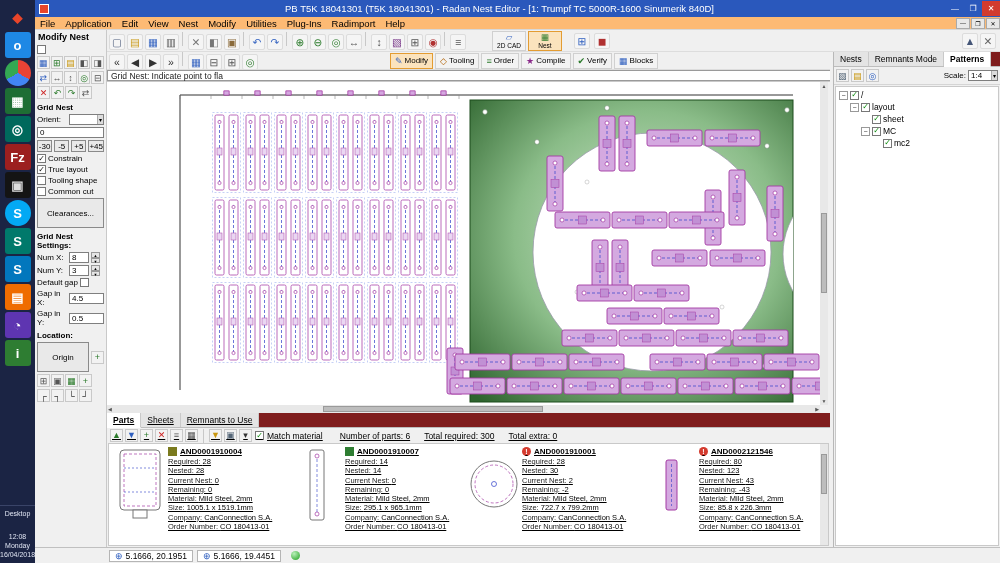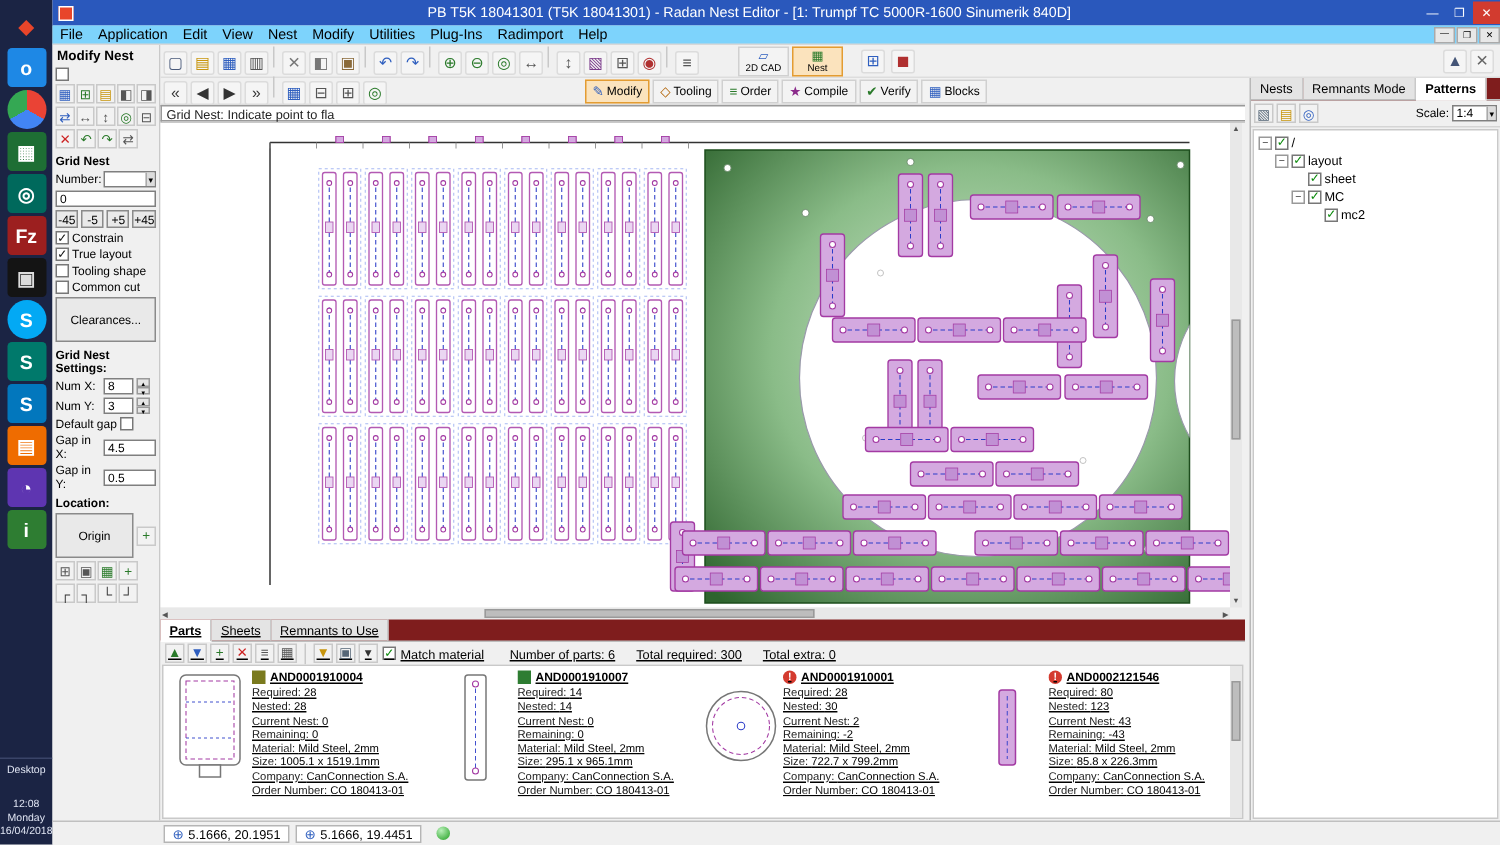--- a/index.html
+++ b/index.html
@@ -12,21 +12,21 @@
 .tb-icon{width:26px;height:26px;margin:2px auto;border-radius:3px;display:flex;align-items:center;justify-content:center;color:#fff;font-size:13px;font-weight:bold;cursor:pointer;}
 #taskbar-clock{margin-top:auto;color:#dfe4f2;font-size:7px;text-align:center;padding-bottom:4px;line-height:9px;}
 #taskbar-clock div:first-child{margin-bottom:14px;border-top:1px solid #3a4468;padding-top:3px;}
 
 #titlebar{left:35px;top:0;width:965px;height:17px;background:#2a58bc;display:flex;align-items:center;}
 #title-icon{width:10px;height:10px;background:#e8452a;border:1px solid #fff;margin:0 4px;flex:0 0 auto;}
 #title-text{flex:1;text-align:center;color:#fff;font-size:9.5px;white-space:nowrap;overflow:hidden;}
 #title-ctls{display:flex;}
 .win-ctl{width:18px;height:15px;display:flex;align-items:center;justify-content:center;color:#fff;font-size:8px;cursor:pointer;}
 .win-ctl.close{background:#d23b2f;}
-#menubar{left:35px;top:17px;width:965px;height:13px;background:#7dd3fc;border-bottom:1px solid #d8d8d8;display:flex;align-items:center;}
+#menubar{left:35px;top:17px;width:965px;height:13px;background:#fdba74;border-bottom:1px solid #d8d8d8;display:flex;align-items:center;}
 .menu-item{padding:0 5px;font-size:9.5px;cursor:pointer;}
 #child-ctls{margin-left:auto;display:flex;}
 .cw-ctl{width:14px;height:11px;border:1px solid #aaa;background:#e8e8e8;display:flex;align-items:center;justify-content:center;font-size:6px;margin-left:1px;cursor:pointer;}
 
 #toolbar1{left:107px;top:30px;width:893px;height:22px;background:#f0f0f0;display:flex;align-items:center;border-bottom:1px solid #ddd;}
 #toolbar2{left:107px;top:52px;width:723px;height:18px;background:#f0f0f0;display:flex;align-items:center;border-bottom:1px solid #ddd;}
 .icon16{display:inline-flex;width:16px;height:16px;align-items:center;justify-content:center;font-size:10.5px;margin-left:2px;border:1px solid #dcdcdc;background:#f5f5f5;border-radius:2px;cursor:pointer;}
 .icon14{display:inline-flex;width:13px;height:13px;align-items:center;justify-content:center;font-size:9px;border:1px solid #c9c9c9;background:#f2f2f2;cursor:pointer;}
 .tsep{display:inline-block;width:1px;height:14px;background:#c8c8c8;margin:0 3px;}
 #tb1-modes{display:flex;margin-left:24px;}
@@ -174,30 +174,30 @@
       </div>
       <div class="lp-iconrow">
         <span class="icon14" style="color: rgb(204, 34, 34);">✕</span>
         <span class="icon14" style="color: rgb(42, 122, 42);">↶</span>
         <span class="icon14" style="color: rgb(42, 122, 42);">↷</span>
         <span class="icon14" style="color: rgb(85, 85, 85);">⇄</span>
       </div>
     </div>
   <div class="lp-label">Grid Nest</div>
   <div class="lp-row">
-    <span class="lp-lab">Number:</span>
+    <span class="lp-lab">Orient:</span>
     <span class="combo">
         <span class="caret">▾</span>
       </span>
   </div>
   <div class="lp-row">
       <span class="field">0</span>
     </div>
   <div class="lp-row" id="angle-btns">
-      <span class="btn-sm ang">-45</span>
+      <span class="btn-sm ang">-30</span>
       <span class="btn-sm ang">-5</span>
       <span class="btn-sm ang">+5</span>
       <span class="btn-sm ang">+45</span>
     </div>
   <div id="lp-checks">
       <div class="lp-row">
         <span class="chk">✓</span>
         <span class="lp-lab2">Constrain</span>
       </div>
       <div class="lp-row">

